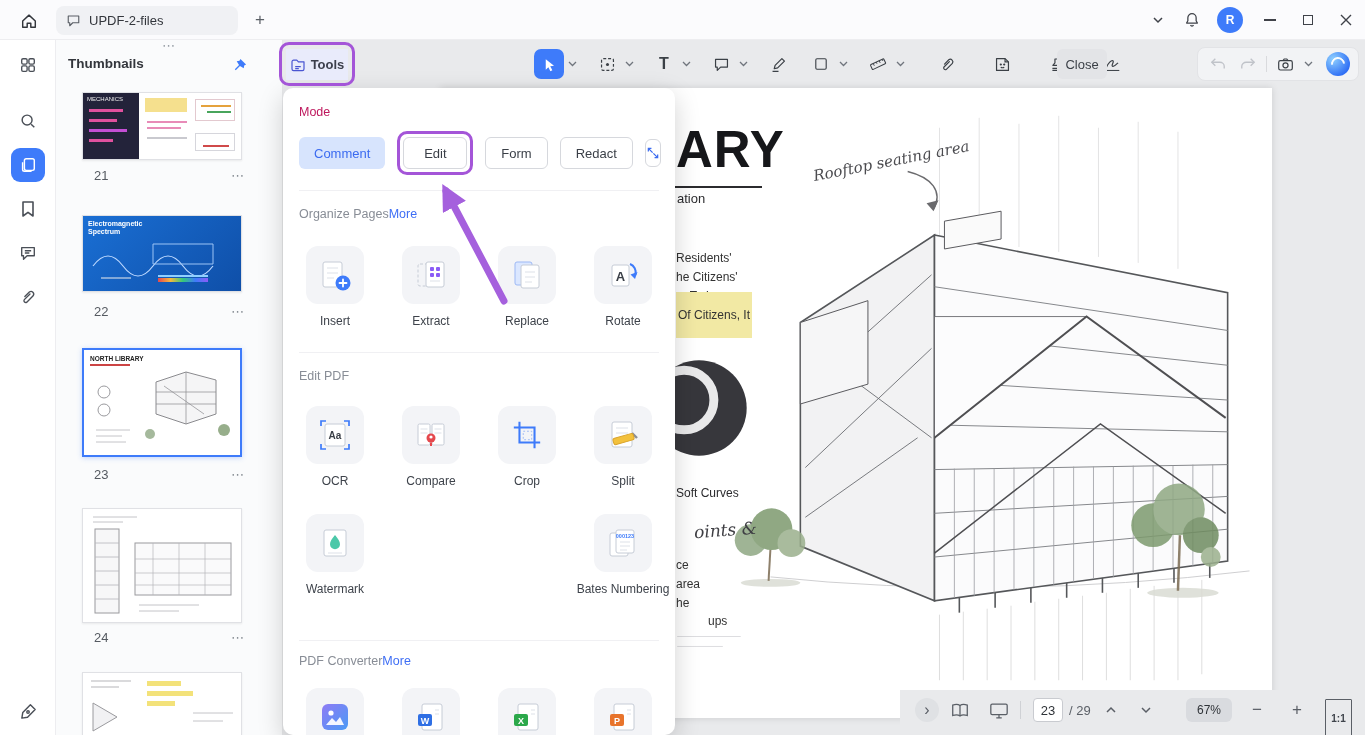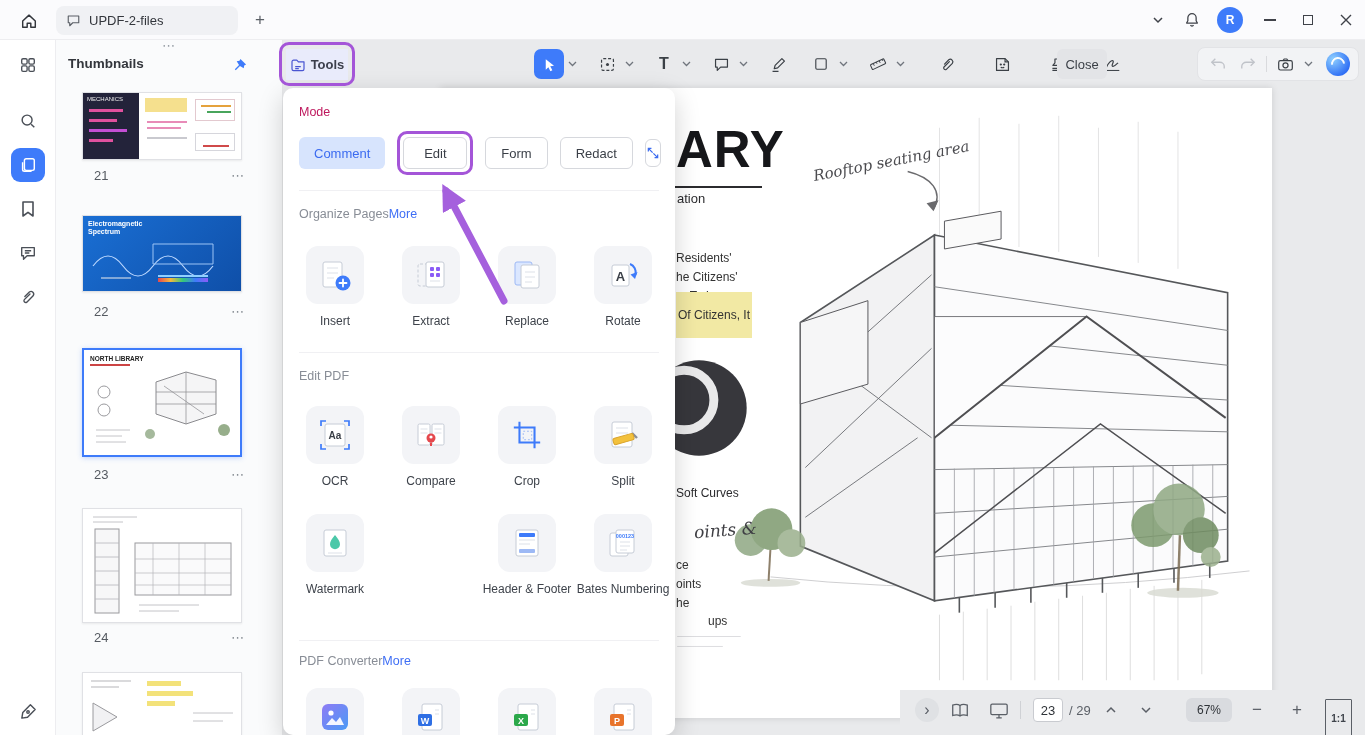--- a/index.html
+++ b/index.html
@@ -193,21 +193,21 @@
   <div class="doc-lines">
     <div>Residents'</div>
     <div>he Citizens'</div>
     <div>er To Improve</div>
     <div><span class="hl">Of Citizens, It</span></div>
   </div>
   <div class="rooftop-note">Rooftop seating area</div>
   <div class="soft-curves">Soft Curves</div>
   <div class="points-note">oints &amp;</div>
   <div class="frag" style="top:470px;">ce</div>
-  <div class="frag" style="top:489px;">oints</div>
+  <div class="frag" style="top:489px;">area</div>
   <div class="frag" style="top:508px;">he</div>
   <div class="frag" style="top:526px;padding-left:32px;">ups</div>
 </div>
 
 <div class="titlebar">
   <div class="home-btn">
     <svg width="18" height="18" viewBox="0 0 20 20">
         <path d="M3 10l7-6.5L17 10v7h-5v-4.5H8V17H3z" fill="none" stroke="currentColor" stroke-width="1.6" stroke-linejoin="round"></path>
       </svg>
   </div>
@@ -691,31 +691,20 @@
   <div class="tile-item" style="left:4px; top:426px;">
     <div class="tile">
         <svg width="34" height="34" viewBox="0 0 34 34">
           <rect x="6" y="4" width="22" height="26" rx="2" fill="#fff" stroke="#c6ccd6"></rect>
           <path d="M17 9c3.2 4.2 5 6.3 5 9.2a5 5 0 01-10 0c0-2.9 1.8-5 5-9.2z" fill="#39c2a0" opacity=".9"></path>
           <path d="M10 27h14" stroke="#dde1e8"></path>
         </svg>
       </div>
     <div class="tile-label">Watermark</div>
   </div>
-  <div class="tile-item" style="left:196px; top:426px;">
-    <div class="tile">
-        <svg width="34" height="34" viewBox="0 0 34 34">
-          <rect x="6" y="4" width="22" height="26" rx="2" fill="#fff" stroke="#c6ccd6"></rect>
-          <rect x="9" y="7" width="16" height="4" rx="1" fill="#3e7bfa"></rect>
-          <rect x="9" y="23" width="16" height="4" rx="1" fill="#9db9f5"></rect>
-          <path d="M9 14h16M9 18h11" stroke="#dde1e8"></path>
-        </svg>
-      </div>
-    <div class="tile-label">Header &amp; Footer</div>
-  </div>
   <div class="tile-item" style="left:292px; top:426px;">
     <div class="tile">
         <svg width="34" height="34" viewBox="0 0 34 34">
           <rect x="4" y="7" width="18" height="23" rx="2" fill="#fff" stroke="#c6ccd6"></rect>
           <rect x="10" y="4" width="18" height="23" rx="2" fill="#fff" stroke="#c6ccd6"></rect>
           <text x="19" y="11.5" font-size="5.5" font-weight="bold" fill="#3e7bfa" text-anchor="middle">000123</text>
           <path d="M14 16h10M14 20h10M14 24h7" stroke="#dde1e8"></path>
         </svg>
       </div>
     <div class="tile-label">Bates Numbering</div>

